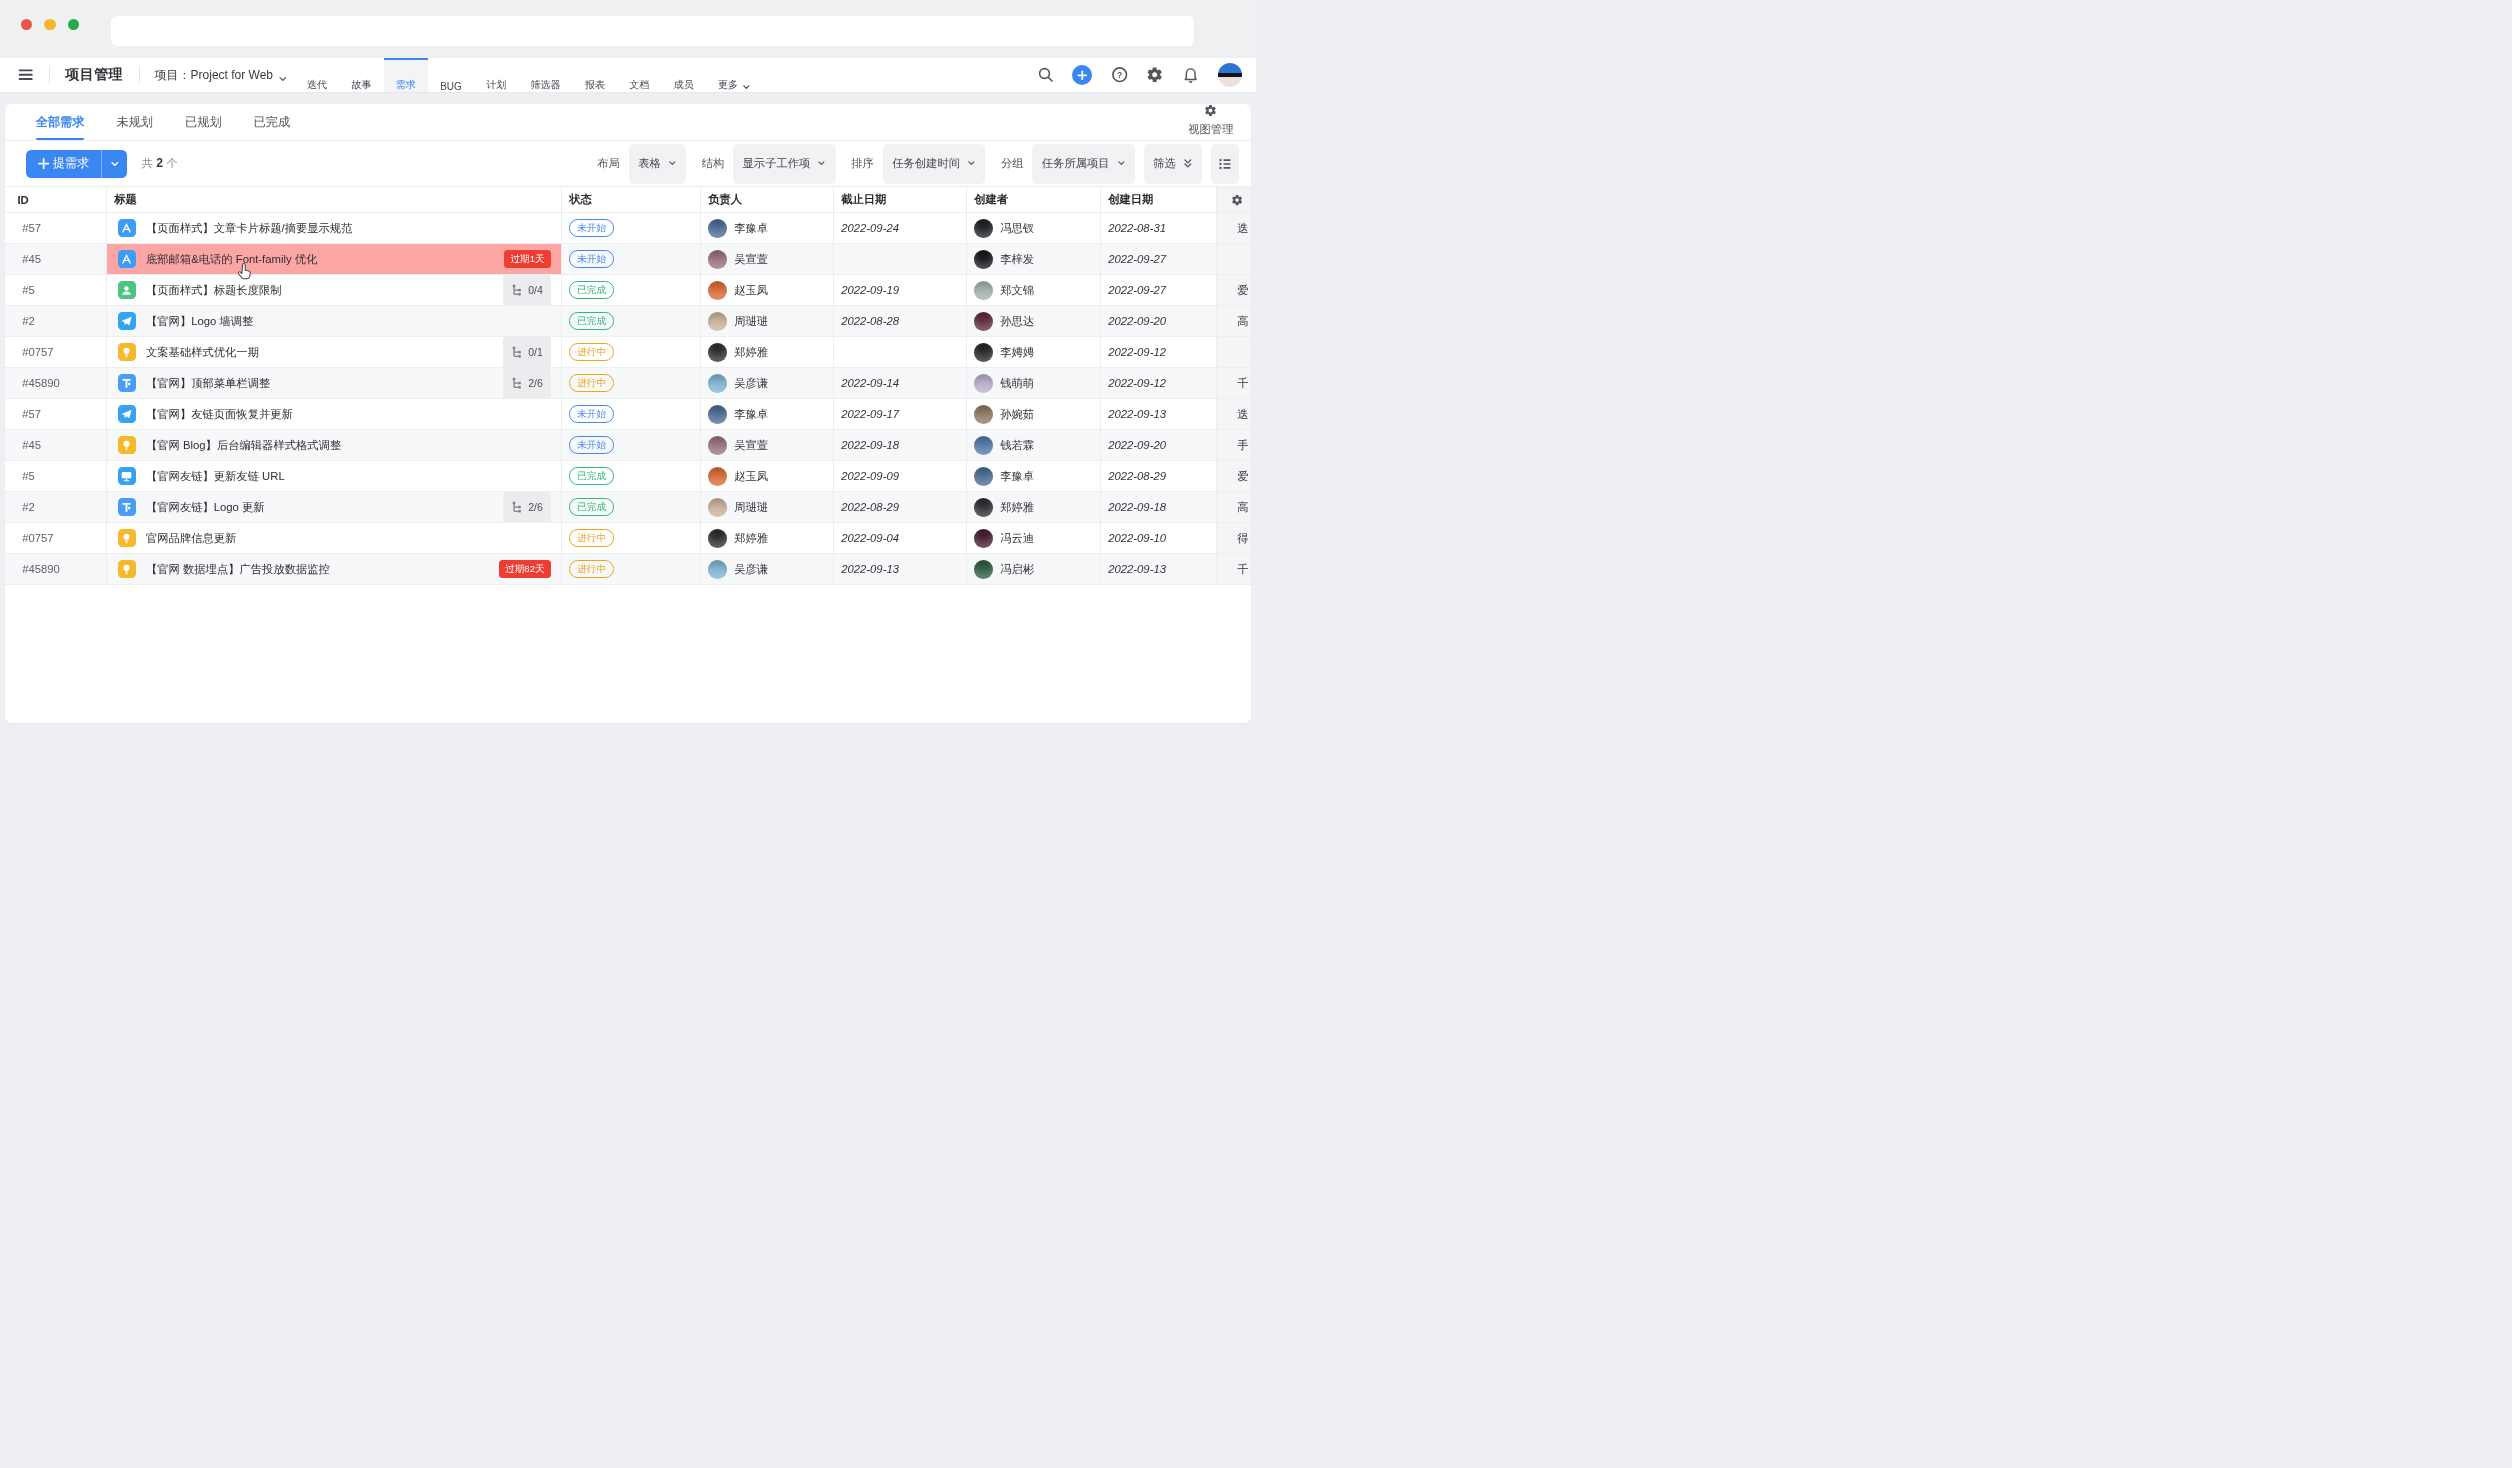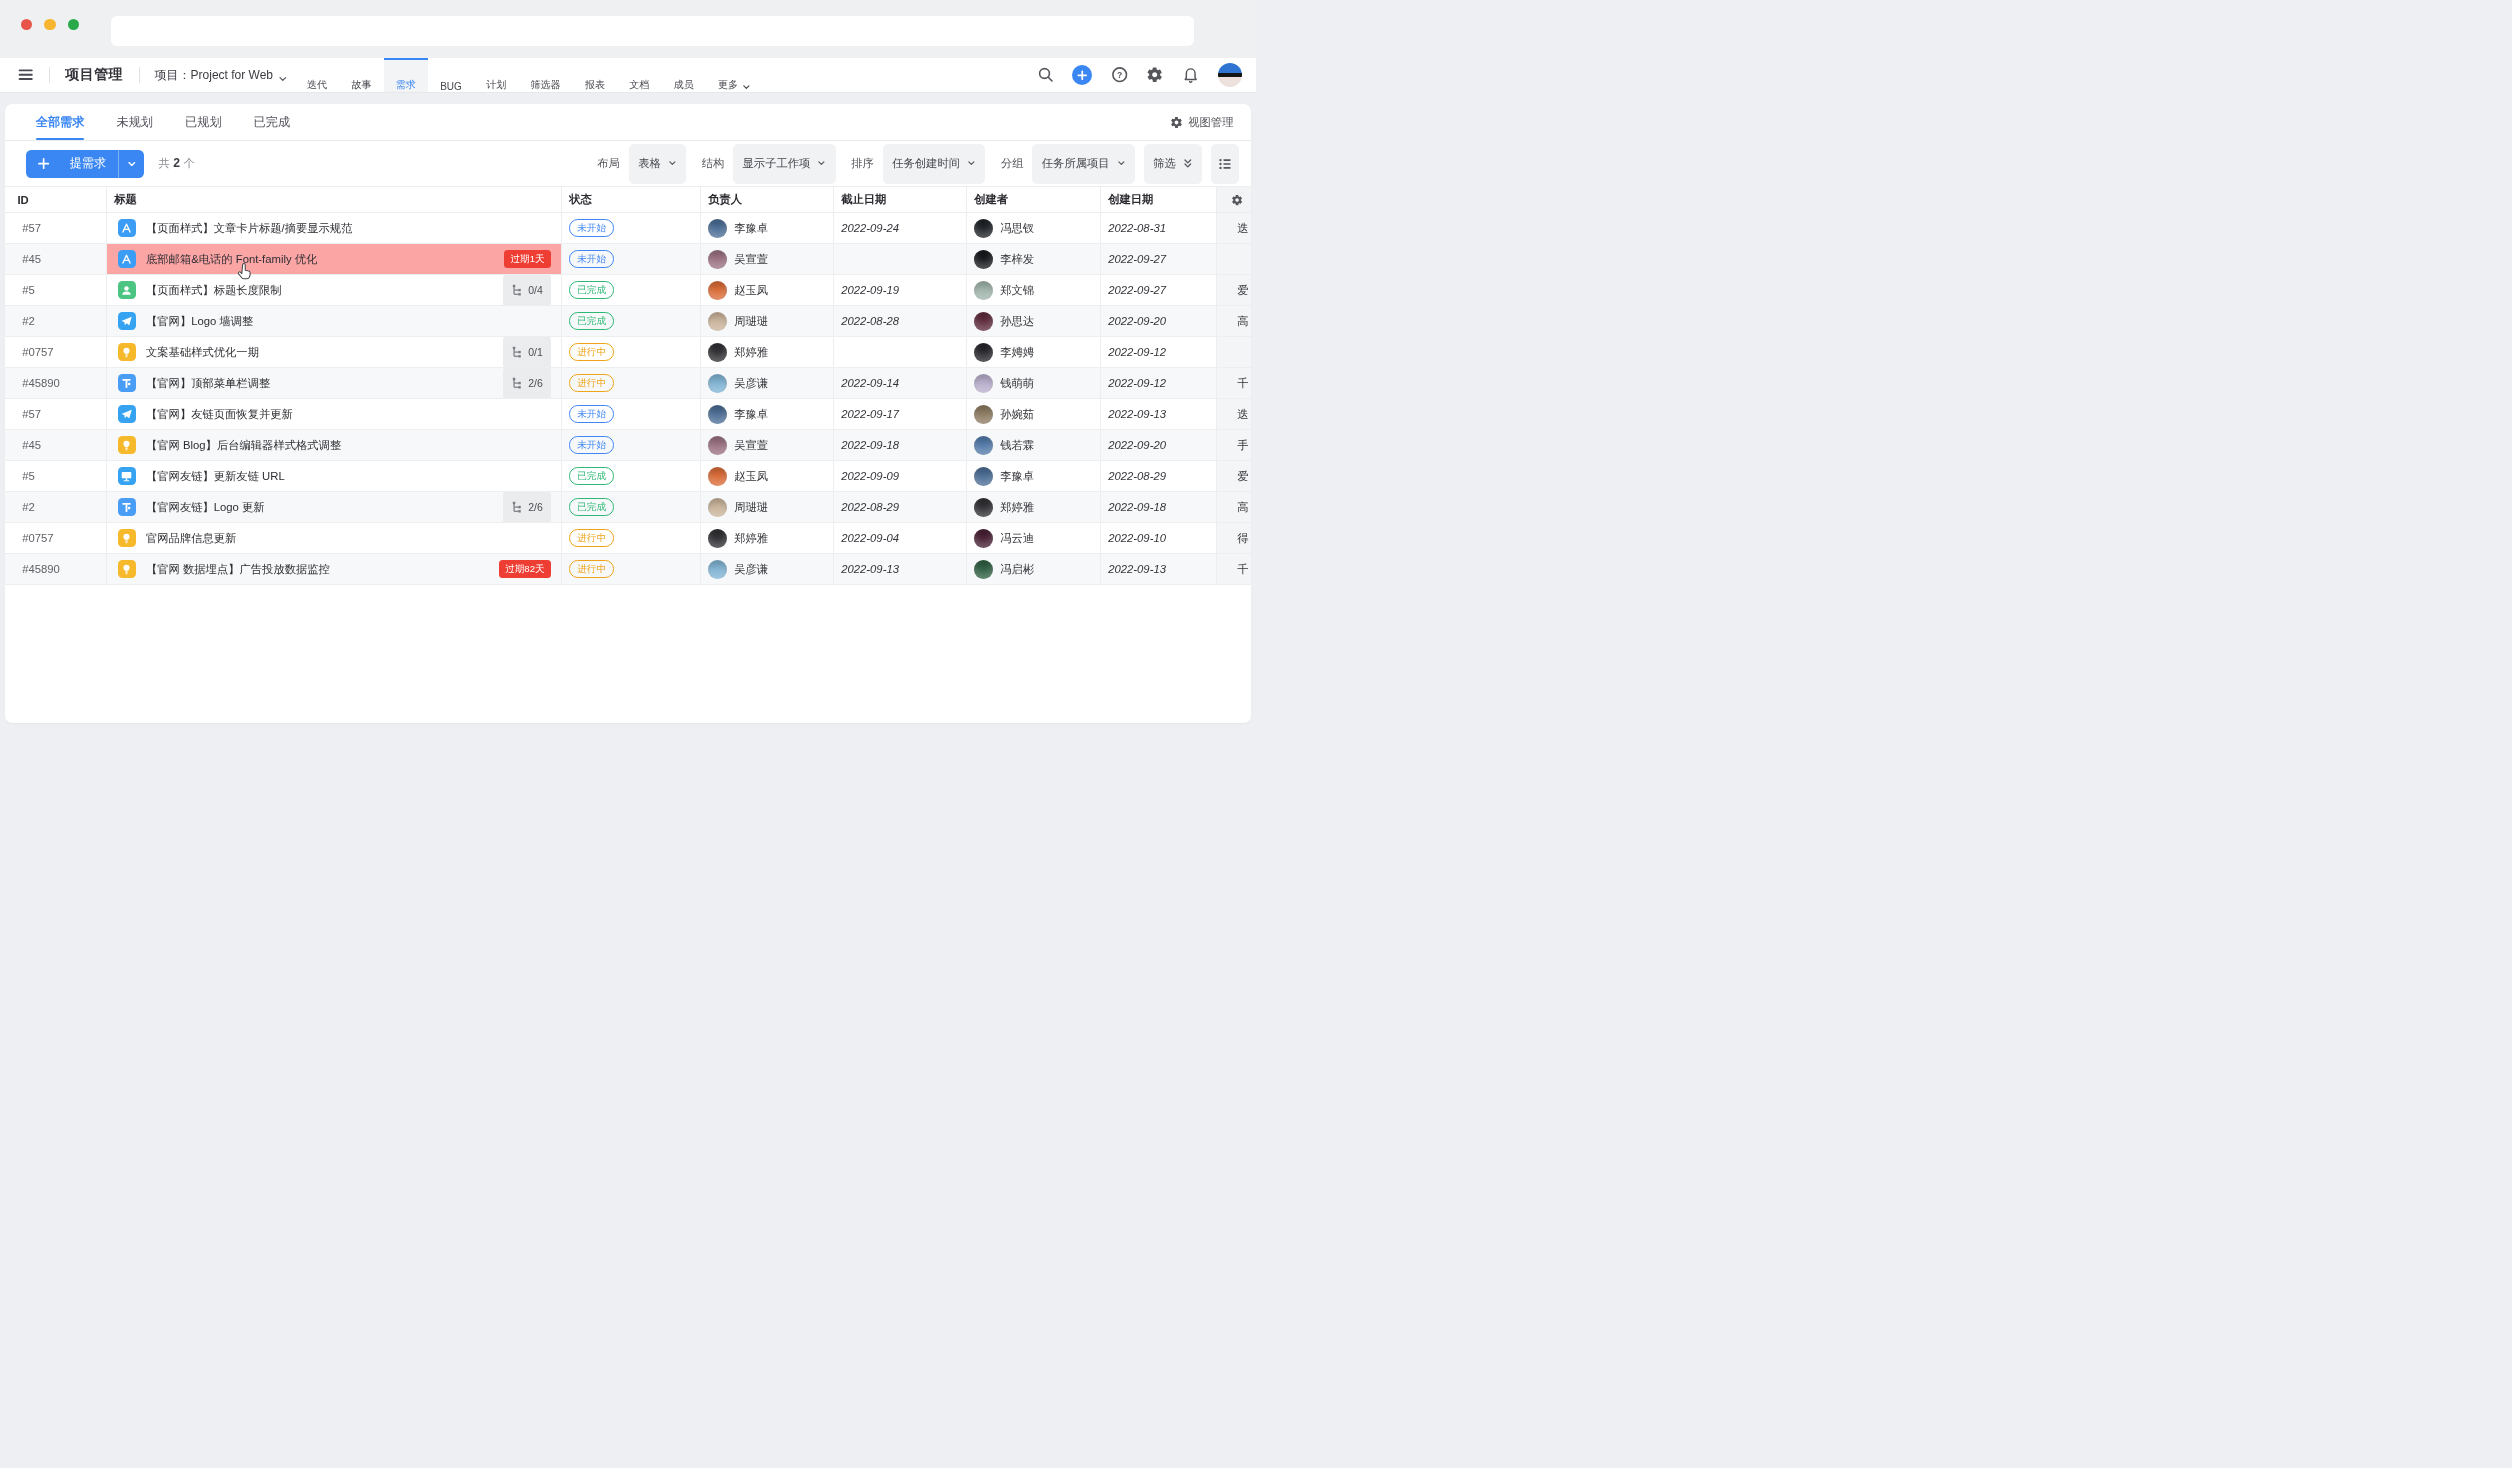--- a/index.html
+++ b/index.html
@@ -39,25 +39,25 @@
     background: linear-gradient(180deg, #2e74d0 0%, #2e74d0 42%, #141414 42%, #141414 60%, #ece1dd 60%, #ece1dd 100%); }
 
   
   .page { padding: 11.3px 5.2px; }
   .card { background: #fff; border-radius: 7px; height: 619px; overflow: hidden; box-shadow: 0 0.9px 1.7px rgba(0,0,0,.04); display: flex; flex-direction: column; }
 
   .tabs-row { height: 37px; flex: none; border-bottom: 0.9px solid #e9eaec; display: flex; align-items: stretch; padding: 0 17.4px 0 30.5px; }
   .vtab { display: flex; align-items: center; margin-right: 32px; font-size: 12.2px; color: #50505a; position: relative; cursor: pointer; }
   .vtab.active { color: #3a86f2; font-weight: 700; }
   .vtab.active::after { content: ""; position: absolute; left: 0; right: 0; bottom: 0; height: 2.6px; background: #3a86f2; border-radius: 1.7px; }
-  .view-manage { margin-left: auto; display: flex; align-items: center; gap: 5.2px; font-size: 11.3px; color: #55555c; cursor: pointer; }
+  .view-manage { margin-left: auto; display: flex; align-items: center; gap: 5.2px; font-size: 11.3px; color: #55555c; cursor: pointer; flex-direction: column; }
 
   .toolbar { height: 45px; flex: none; display: flex; align-items: center; padding: 0 12.2px 0 21px; }
   .create-btn { height: 28px; background: #3a86f2; border-radius: 5.2px; color: #fff; display: flex; align-items: stretch; cursor: pointer; }
-  .create-main { display: flex; align-items: center; gap: 20px; padding: 0 12.2px; font-size: 12.2px; }
+  .create-main { display: flex; align-items: center; gap: 3px; padding: 0 12.2px; font-size: 12.2px; }
   .create-caret { width: 26px; border-left: 0.9px solid rgba(255,255,255,.35); display: flex; align-items: center; justify-content: center; }
   .count { margin-left: 14px; font-size: 11.3px; color: #8c8c94; }
   .count b { color: #3a3a42; margin: 0 3.5px; font-size: 12.2px; }
   .controls { margin-left: auto; display: flex; align-items: center; gap: 8.7px; }
   .ctl-label { font-size: 11.3px; color: #55555c; margin-left: 7px; }
   .chip { height: 40px; background: #f1f2f4; border-radius: 5.2px; display: flex; align-items: center; gap: 7px; padding: 0 9.6px; font-size: 11.3px; color: #45454c; cursor: pointer; }
   .chip .chev { color: #55555c; }
   .chip.sq { width: 28px; justify-content: center; padding: 0; color: #55555c; }
 
   

